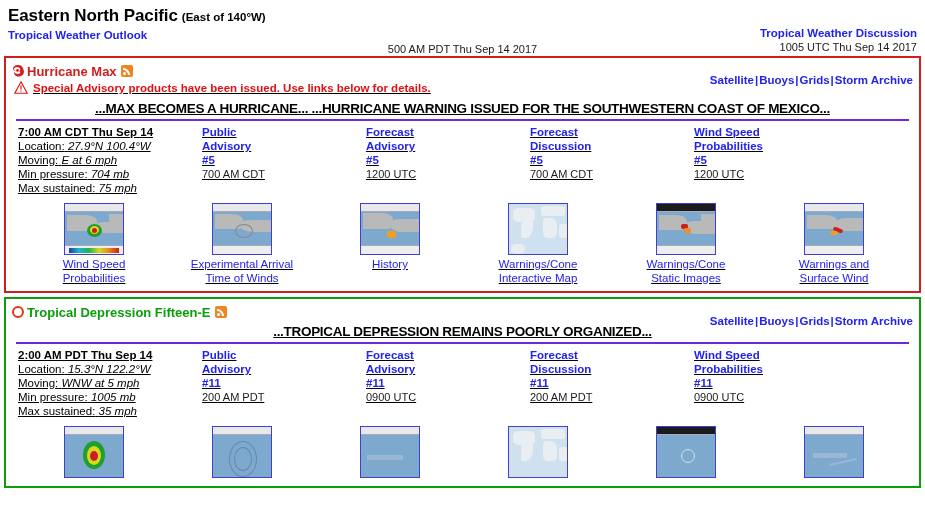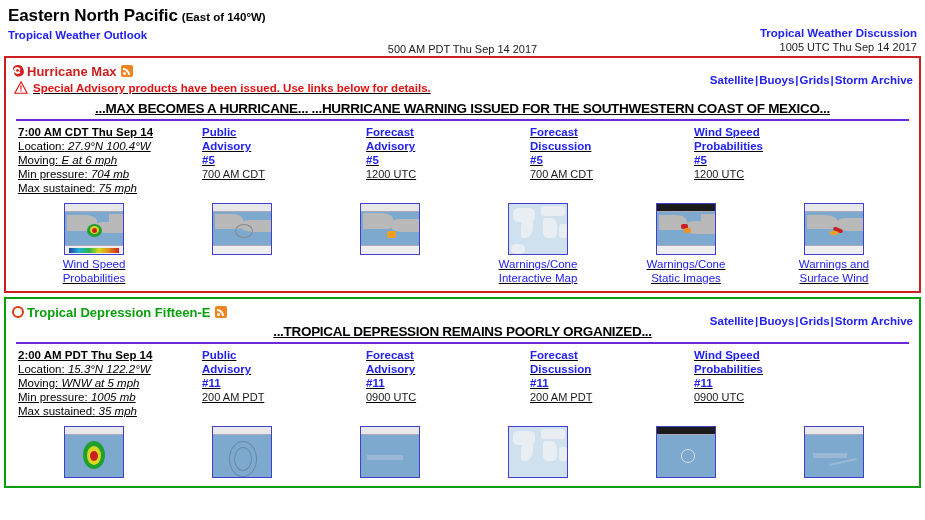--- a/index.html
+++ b/index.html
@@ -443,32 +443,37 @@
 
       <div class="thumb-cell">
         <div class="thumb-box">
           <div class="mini-sea"></div>
           <div class="mini-titlebar"></div>
           <div class="mini-land" style="left:2px;top:10px;width:28px;height:15px;border-radius:0 40% 20% 0;"></div>
           <div class="mini-land" style="left:28px;top:16px;width:32px;height:12px;border-radius:30% 0 0 40%;"></div>
           <div class="spin" style="left:22px;top:20px;width:16px;height:12px;border:1px solid #888;background:transparent;"></div>
           <div class="mini-footer"></div>
         </div>
+        <div class="thumb-label">
+          <span>Experimental Arrival</span>
+          <span>Time of Winds</span>
+        </div>
       </div>
 
       <div class="thumb-cell">
         <div class="thumb-box">
           <div class="mini-sea"></div>
           <div class="mini-titlebar"></div>
           <div class="mini-land" style="left:2px;top:9px;width:30px;height:16px;border-radius:0 40% 20% 0;"></div>
           <div class="mini-land" style="left:30px;top:15px;width:30px;height:13px;border-radius:30% 0 0 40%;"></div>
           <div class="spin" style="left:26px;top:27px;width:9px;height:7px;background:#f0a020;border-radius:2px;"></div>
           <div class="mini-footer"></div>
         </div>
         <div class="thumb-label">
+          <span>History</span>
         </div>
       </div>
 
       <div class="thumb-cell">
         <div class="thumb-box">
           <div class="world"></div>
           <div class="mini-land" style="left:4px;top:4px;width:22px;height:14px;background:#e9eef2;border-radius:30%;"></div>
           <div class="mini-land" style="left:12px;top:16px;width:12px;height:18px;background:#e9eef2;border-radius:40% 20% 60% 10%;"></div>
           <div class="mini-land" style="left:32px;top:2px;width:24px;height:10px;background:#e9eef2;border-radius:20%;"></div>
           <div class="mini-land" style="left:34px;top:14px;width:14px;height:20px;background:#e9eef2;border-radius:20% 40% 30% 30%;"></div>

